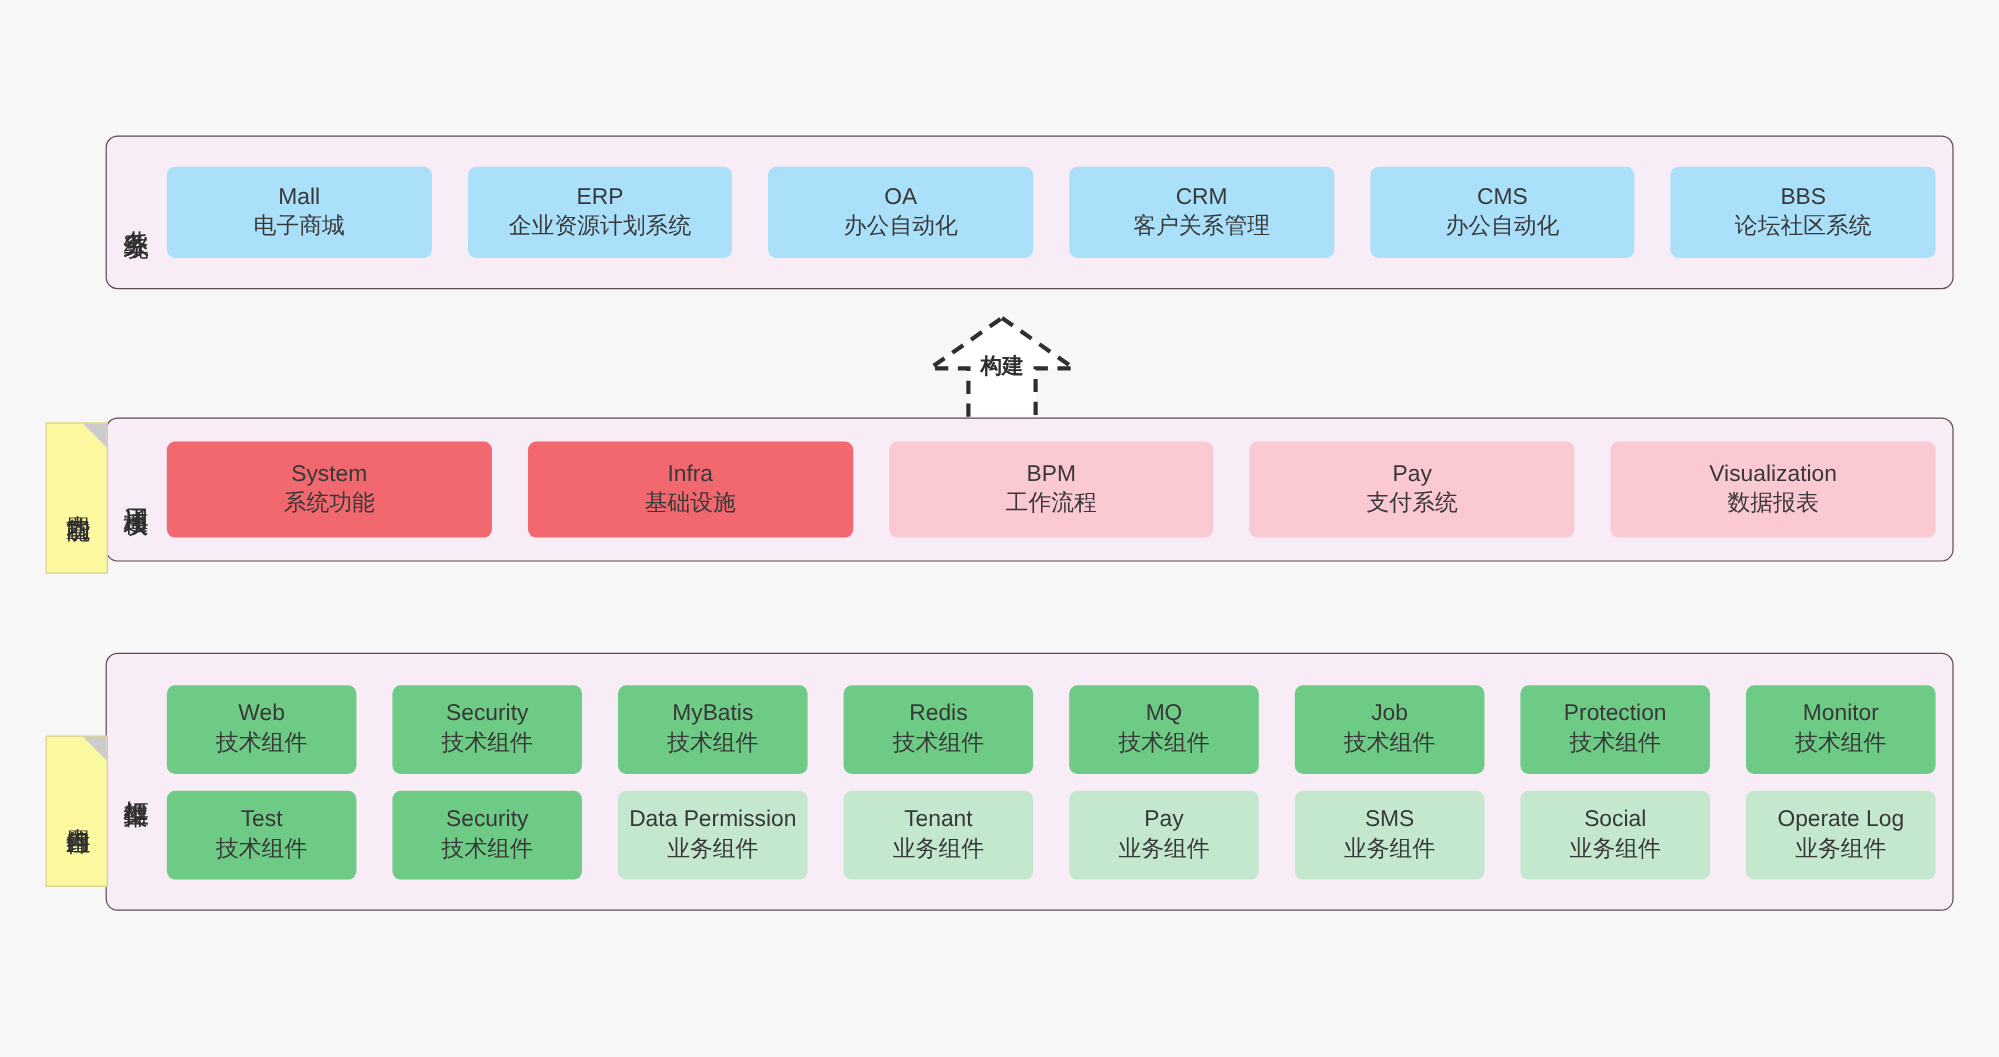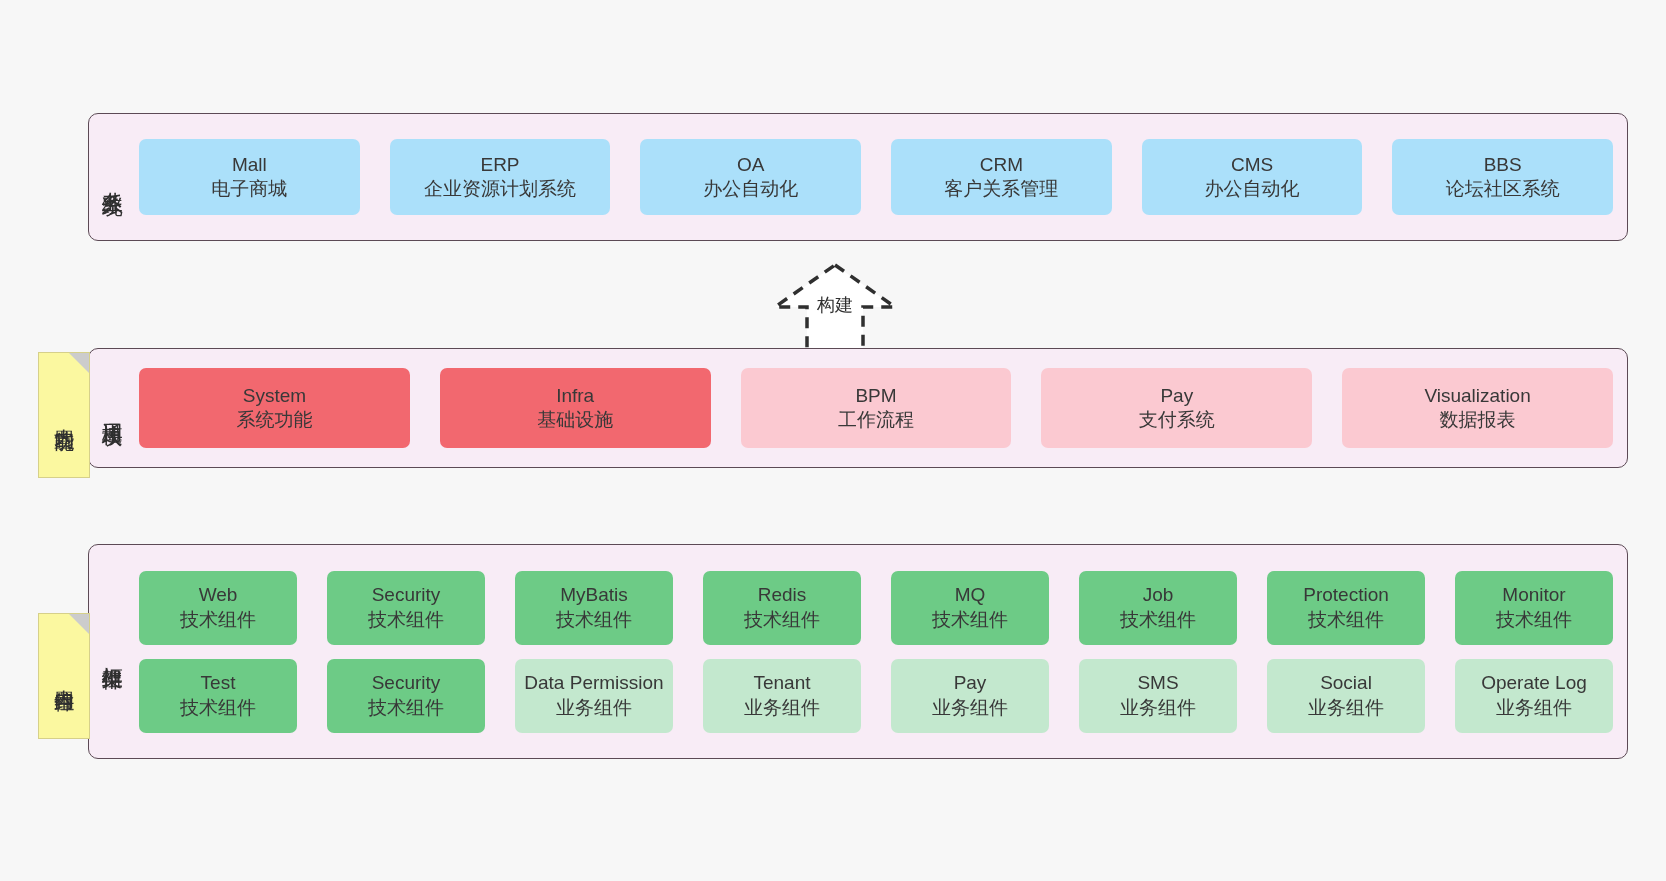--- a/index.html
+++ b/index.html
@@ -165,21 +165,21 @@
           <span class="c-cn">办公自动化</span>
         </div>
         <div class="card h-blue">
           <span class="c-en">BBS</span>
           <span class="c-cn">论坛社区系统</span>
         </div>
       </div>
     </div>
   </div>
 
-  <div class="connector" style="left:745px; top:255px;">
+  <div class="connector" style="left:745px; top:255px;font-weight:bold;">
     <svg viewBox="0 0 180 100" preserveAspectRatio="none" aria-hidden="true">
       <path d="M90 10 L150 52 L118 52 L118 96 L62 96 L62 52 L30 52 Z" fill="#ffffff" stroke="#2f2f2f" stroke-width="3.5" stroke-dasharray="11 8" stroke-linejoin="miter"></path>
     </svg>
     <span class="conn-label">构建</span>
   </div>
 
   <div class="note" style="left:38px; top:352px; height:126px;">
     <span>内置功能</span>
   </div>
 

